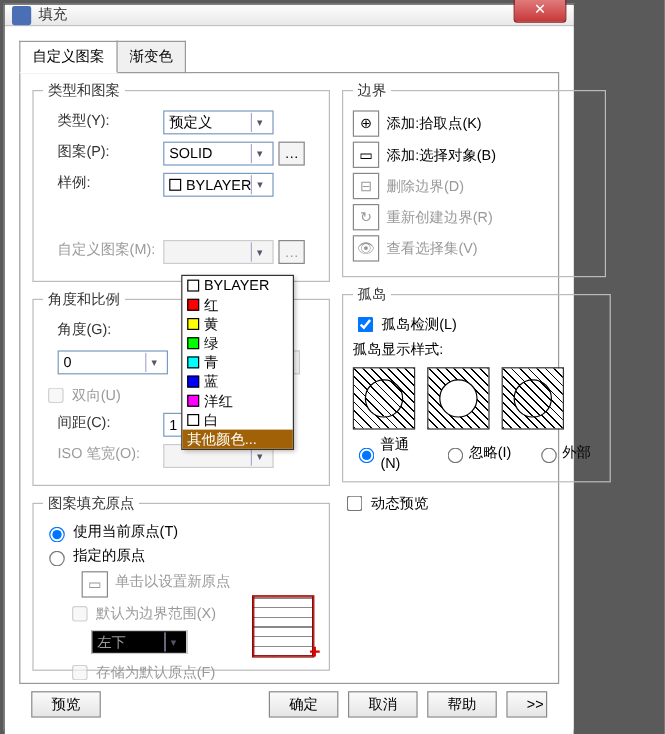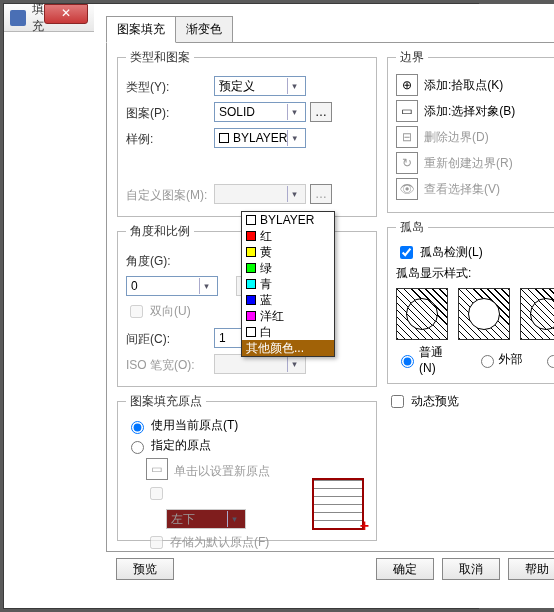--- a/index.html
+++ b/index.html
@@ -1,31 +1,31 @@
 <!DOCTYPE html>
 <html><head>
 <meta charset="utf-8">
 <style>
   * { box-sizing: border-box; font-family: "Microsoft YaHei", Tahoma, sans-serif; font-size: 12px; }
   body { margin: 0; background: #5a5a5a; padding: 3px; }
-  .window { width: 476px; height: 606px; background: #fff; border: 1px solid #3a3a3a; display: flex; flex-direction: row; }
+  .window { width: 476px; height: 606px; background: #fff; border: 1px solid #3a3a3a; display: flex; flex-direction: column; }
   .titlebar { height: 28px; background: linear-gradient(#fdfdfd,#e8e8e8); border-bottom: 1px solid #b8b8b8; display: flex; align-items: center; padding: 0 6px; }
   .app-icon { width: 16px; height: 16px; background: #4a6fb5; border-radius: 2px; margin-right: 6px; }
   .title-text { flex: 1; color: #333; }
   .close-btn { width: 44px; height: 20px; background: linear-gradient(#e07a7a,#c83838); border: 1px solid #8a2525; border-radius: 0 0 3px 3px; color: #fff; text-align: center; line-height: 16px; margin-top: -8px; }
   .body { flex: 1; padding: 12px 12px 4px 12px; position: relative; background: #fff; }
   .tabs { display: flex; margin-bottom: -1px; }
   .tab { padding: 4px 10px; border: 1px solid #999; background: #f0f0f0; border-bottom: none; margin-right: -1px; }
   .tab.active { background: #fff; border-bottom: 1px solid #fff; position: relative; z-index: 2; }
   .tabpanel { border: 1px solid #999; padding: 6px 10px 10px 10px; height: 510px; position: relative; display: flex; }
   .leftcol { width: 260px; }
   .rightcol { width: 220px; margin-left: 10px; }
   fieldset { border: 1px solid #bbb; margin: 0 0 6px 0; padding: 4px 8px 8px 8px; }
   legend { padding: 0 4px; color: #333; }
-  .row { display: flex; align-items: flex-end; margin: 4px 0; min-height: 22px; }
+  .row { display: flex; align-items: flex-start; margin: 4px 12px; min-height: 22px; }
   .lbl { width: 88px; color: #333; }
   .lbl.dis, .dis { color: #9a9a9a; }
   .combo, .txt { height: 20px; border: 1px solid #7a9ac0; background: #fff; padding: 0 4px; }
   .combo { width: 92px; display: flex; align-items: center; justify-content: space-between; }
   .combo.wide { width: 92px; }
   .combo .arrow { width: 14px; height: 16px; border-left: 1px solid #aac; display:flex;align-items:center;justify-content:center; color:#556;}
   .smallbtn { width: 22px; height: 20px; border: 1px solid #888; background: #f4f4f4; margin-left: 4px; text-align:center; line-height:18px;}
   .txt { width: 92px; }
   .swatch-combo { display:flex; align-items:center; }
   .sw { width:10px;height:10px;border:1px solid #000;display:inline-block;margin-right:4px;}
@@ -65,21 +65,21 @@
 <body>
 
 <div class="window">
   <div class="titlebar">
     <div class="app-icon"></div>
     <div class="title-text">填充</div>
     <div class="close-btn">✕</div>
   </div>
   <div class="body">
     <div class="tabs">
-      <div class="tab active">图案填充</div>
+      <div class="tab active">自定义图案</div>
       <div class="tab">渐变色</div>
     </div>
     <div class="tabpanel">
 
       <div class="leftcol">
         <fieldset>
           <legend>类型和图案</legend>
           <div class="row">
             <span class="lbl">类型(Y):</span>
             <div class="combo wide">
@@ -160,23 +160,24 @@
                 <span>指定的原点</span>
               </label>
           </div>
           <div class="sub">
             <div class="row dis">
               <div class="iconbtn dis">▭</div>
               <span style="margin-left:6px">单击以设置新原点</span>
             </div>
             <div class="chk dis">
               <input type="checkbox" disabled="" style="">
+              <span>默认为边界范围(X)</span>
             </div>
             <div class="row sub">
-              <div class="combo dis" style="width:80px;background:#7f1d1d;border-color:#ccc;">
+              <div class="combo dis" style="width:80px;background:#000000;border-color:#ccc;">
                   <span>左下</span>
                   <span class="arrow arrow-glyph"></span>
                 </div>
             </div>
             <div class="chk dis">
               <input type="checkbox" disabled="" style="">
               <span>存储为默认原点(F)</span>
             </div>
           </div>
           <div class="origin-thumb"></div>
@@ -226,25 +227,25 @@
                 <div class="inner"></div>
               </div>
           </div>
           <div class="island-radio">
             <label>
                 <input type="radio" name="isl" checked="" style="">
                 <span>普通(N)</span>
               </label>
             <label>
                 <input type="radio" name="isl" style="">
+                <span>忽略(I)</span>
+              </label>
+            <label>
+                <input type="radio" name="isl" style="">
                 <span>外部</span>
-              </label>
-            <label>
-                <input type="radio" name="isl" style="">
-                <span>忽略(I)</span>
               </label>
           </div>
         </fieldset>
 
         <div class="chk" style="margin-top:8px">
           <input type="checkbox" style="">
           <span>动态预览</span>
         </div>
       </div>
 

